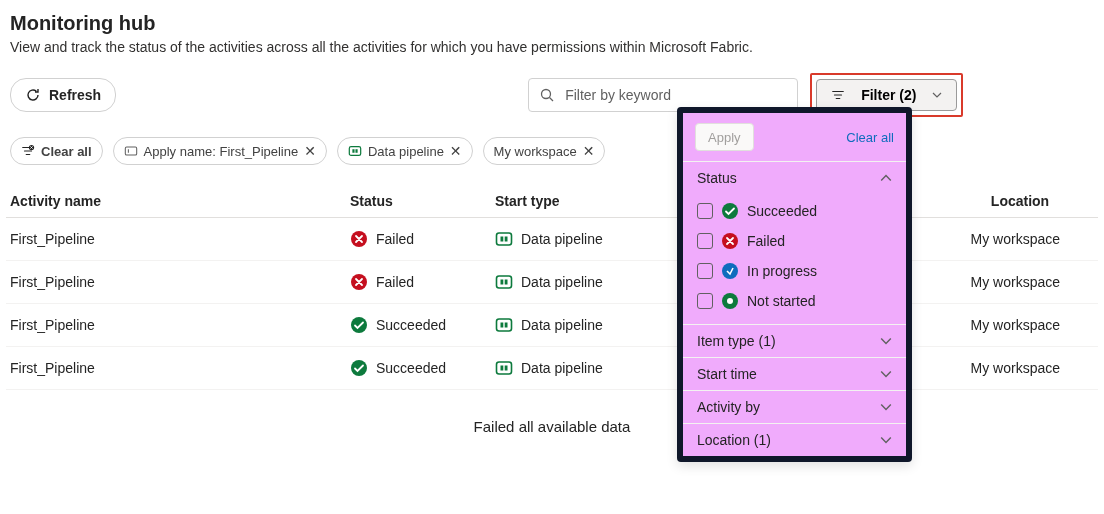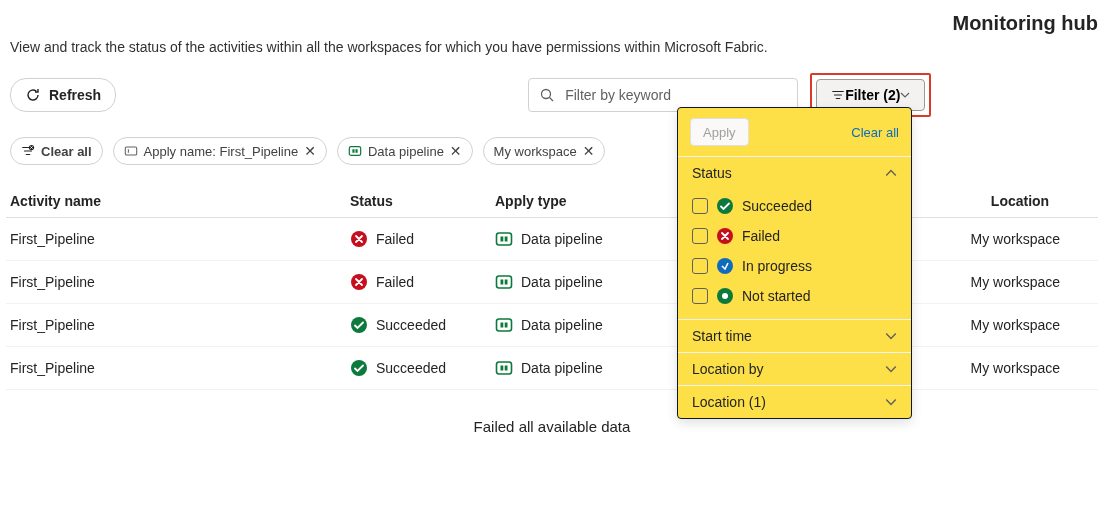--- a/index.html
+++ b/index.html
@@ -5,21 +5,21 @@
   * { box-sizing: border-box; }
   body {
     margin: 0;
     padding: 12px 6px;
     font-family: "Segoe UI", Arial, sans-serif;
     font-size: 14px;
     color: #242424;
     background: #fff;
     width: 1104px;
   }
-  .title { font-size: 20px; font-weight: 600; margin: 0 0 4px 4px; text-align: right; }
+  .title { font-size: 20px; font-weight: 600; margin: 0 0 4px 4px; }
   .subtitle { font-size: 14px; color: #323130; margin: 0 0 18px 4px; }
   .toolbar { display: flex; align-items: center; gap: 12px; margin-bottom: 20px; padding: 0 4px;}
   .btn {
     display: inline-flex; align-items: center; gap: 8px;
     height: 34px; padding: 0 14px;
     border: 1px solid #d1d1d1; border-radius: 16px;
     background: #fff; font-size: 14px; font-weight: 600;
     cursor: pointer; color: #242424;
   }
   .toolbar-spacer { flex: 0 0 auto; width: 388px; }
@@ -30,21 +30,21 @@
   }
   .search input { border: none; outline: none; font-size: 14px; flex: 1; color: #0c4a6e; background: transparent;}
   .search input::placeholder { color: #616161; }
   .filter-btn-wrap {
     display: inline-flex;
     border: 2px solid #d93a2b; 
     padding: 4px;
     border-radius: 2px;
   }
   .filter-btn {
-    display: inline-flex; align-items: center; gap: 0;
+    display: inline-flex; align-items: center; gap: 16px;
     height: 32px; padding: 0 14px;
     border: 1px solid #9a9a9a; border-radius: 4px;
     background: #f3f2f1; font-size: 14px; font-weight: 600;
     cursor: pointer;
   }
   .chips { display: flex; gap: 10px; align-items: center; margin-bottom: 20px; padding: 0 4px;}
   .chip {
     display: inline-flex; align-items: center; gap: 6px;
     height: 28px; padding: 0 10px;
     border: 1px solid #d1d1d1; border-radius: 14px;
@@ -58,22 +58,22 @@
   .trow { border-bottom: 1px solid #f3f2f1; padding: 12px 4px; }
   .status-cell, .itype-cell { display: flex; align-items: center; gap: 8px; }
   .loc-cell { text-align: right; padding-right: 40px; }
   .footer-msg { text-align: center; color: #242424; font-size: 15px; padding: 28px 0 0 0; }
 
   
   .panel {
     position: absolute;
     left: 677px; top: 107px;
     width: 235px;
-    background: #fde047;
-    border: 1px solid #0f172a;
+    background: #f0abfc;
+    border: 6px solid #0f172a;
     box-shadow: 0 4px 12px rgba(0,0,0,0.12);
     border-radius: 4px;
     z-index: 10;
   }
   .panel-top { display:flex; justify-content: space-between; align-items:center; padding: 10px 12px;}
   .apply-btn {
     height: 28px; padding: 0 12px; border:1px solid #e1dfdd; border-radius:4px;
     background:#faf9f8; color:#a19f9d; font-size:13px;
   }
   .link { color:#0f6cbd; font-size: 13px; cursor:pointer; }
@@ -87,21 +87,21 @@
   .cbox { width:16px; height:16px; border:1px solid #616161; border-radius:3px; }
   .badge { width:18px; height:18px; }
 
   
   .svg { display:block; }
 </style>
 </head>
 <body>
 
 <h1 class="title">Monitoring hub</h1>
-<div class="subtitle">View and track the status of the activities within all the workspaces for which you have permissions within Microsoft Fabric.</div>
+<div class="subtitle">View and track the status of the activities across all the activities for which you have permissions within Microsoft Fabric.</div>
 
 <div class="toolbar">
   <button class="btn">
     <span>
       <svg class="svg" width="16" height="16" viewBox="0 0 16 16">
           <path fill="none" stroke="#242424" stroke-width="1.4" d="M13 8a5 5 0 1 1-1.8-3.85M13 2v3h-3"></path>
         </svg>
     </span>
     <span>Refresh</span>
   </button>
@@ -167,21 +167,21 @@
   <span class="chip">
     <span>My workspace</span>
     <span class="x">✕</span>
   </span>
 </div>
 
 <div class="table">
   <div class="thead">
     <div>Activity name</div>
     <div>Status</div>
-    <div>Apply type</div>
+    <div>Start type</div>
     <div>Start time</div>
     <div class="loc-cell" style="text-align:center;padding-right:0;">Location</div>
   </div>
   <div id="tbody">
       <div class="trow">
         <div>First_Pipeline</div>
         <div class="status-cell">
           <span>
             <svg class="svg badge" viewBox="0 0 18 18">
               <circle cx="9" cy="9" r="8" fill="#c50f1f"></circle>
@@ -329,36 +329,44 @@
         <span>
           <svg class="svg badge" viewBox="0 0 18 18">
             <circle cx="9" cy="9" r="8" fill="#0d7a3d"></circle>
             <circle cx="9" cy="9" r="3" fill="#fff"></circle>
           </svg>
         </span>
         <span>Not started</span>
       </div>
     </div>
   <div class="panel-section-hdr">
-    <span>Start time</span>
+    <span>Item type (1)</span>
     <span>
         <svg class="svg" width="12" height="12" viewBox="0 0 10 10">
           <path fill="none" stroke="#616161" stroke-width="1.2" d="M1 3l4 4 4-4"></path>
         </svg>
       </span>
   </div>
   <div class="panel-section-hdr">
-    <span>Location by</span>
+    <span>Start time</span>
     <span>
         <svg class="svg" width="12" height="12" viewBox="0 0 10 10">
           <path fill="none" stroke="#616161" stroke-width="1.2" d="M1 3l4 4 4-4"></path>
         </svg>
       </span>
   </div>
   <div class="panel-section-hdr">
-    <span>Location (1)</span>
+    <span>Activity by</span>
     <span>
         <svg class="svg" width="12" height="12" viewBox="0 0 10 10">
           <path fill="none" stroke="#616161" stroke-width="1.2" d="M1 3l4 4 4-4"></path>
         </svg>
       </span>
   </div>
+  <div class="panel-section-hdr">
+    <span>Location (1)</span>
+    <span>
+        <svg class="svg" width="12" height="12" viewBox="0 0 10 10">
+          <path fill="none" stroke="#616161" stroke-width="1.2" d="M1 3l4 4 4-4"></path>
+        </svg>
+      </span>
+  </div>
 </div>
 
 </body></html>

